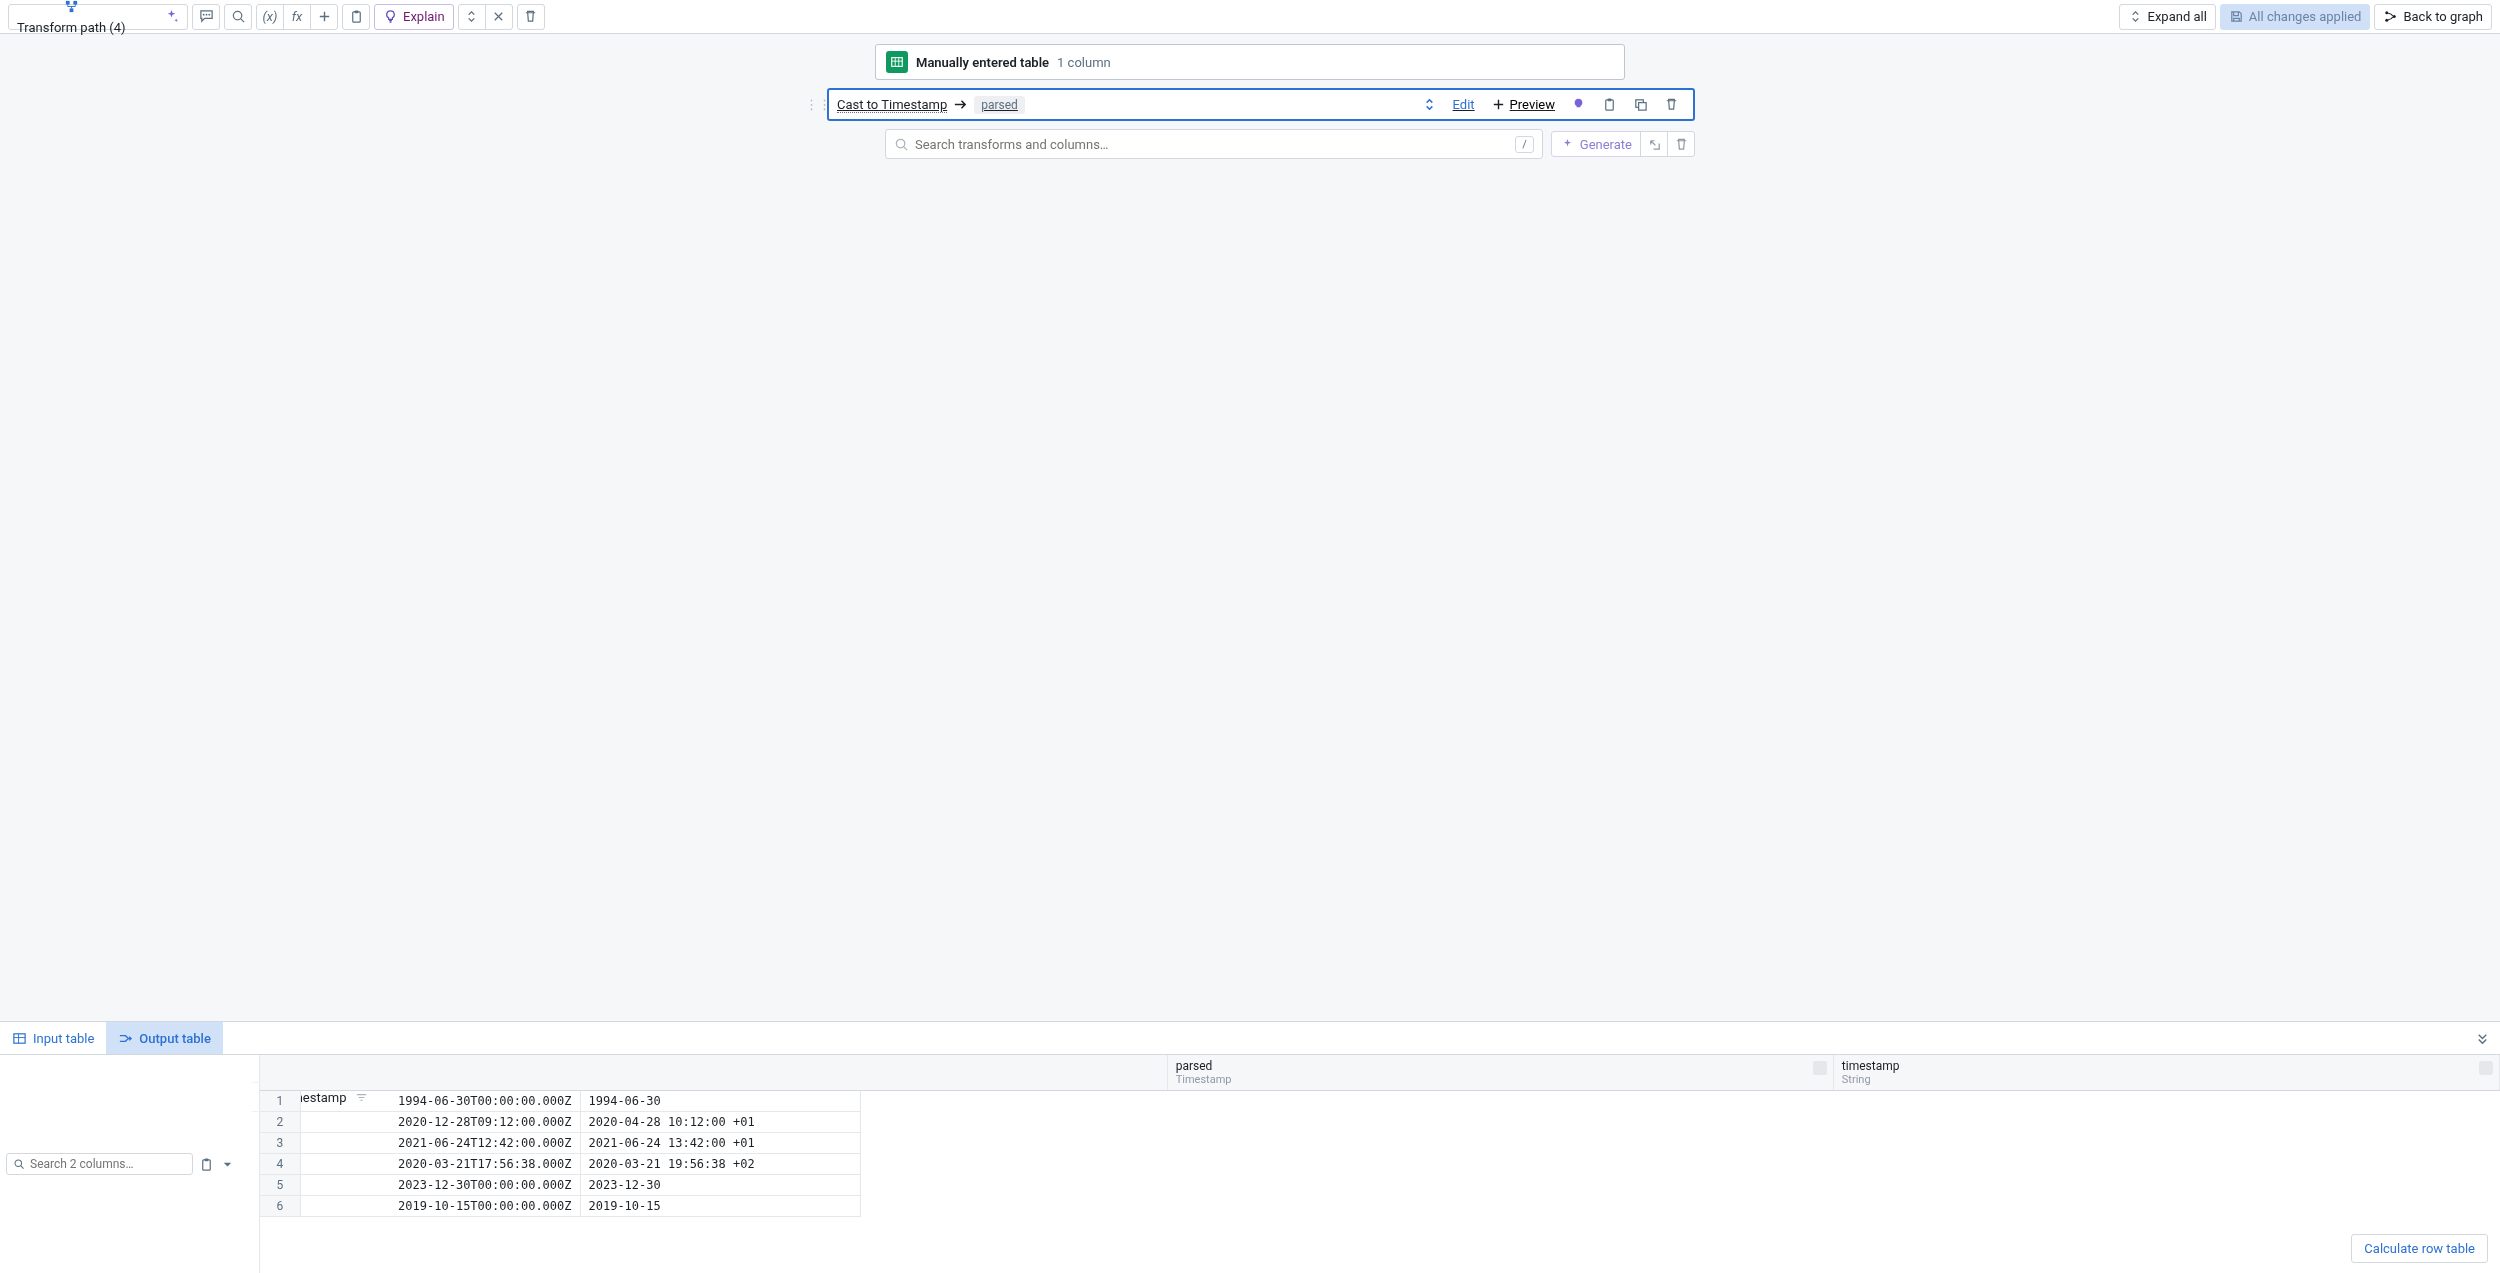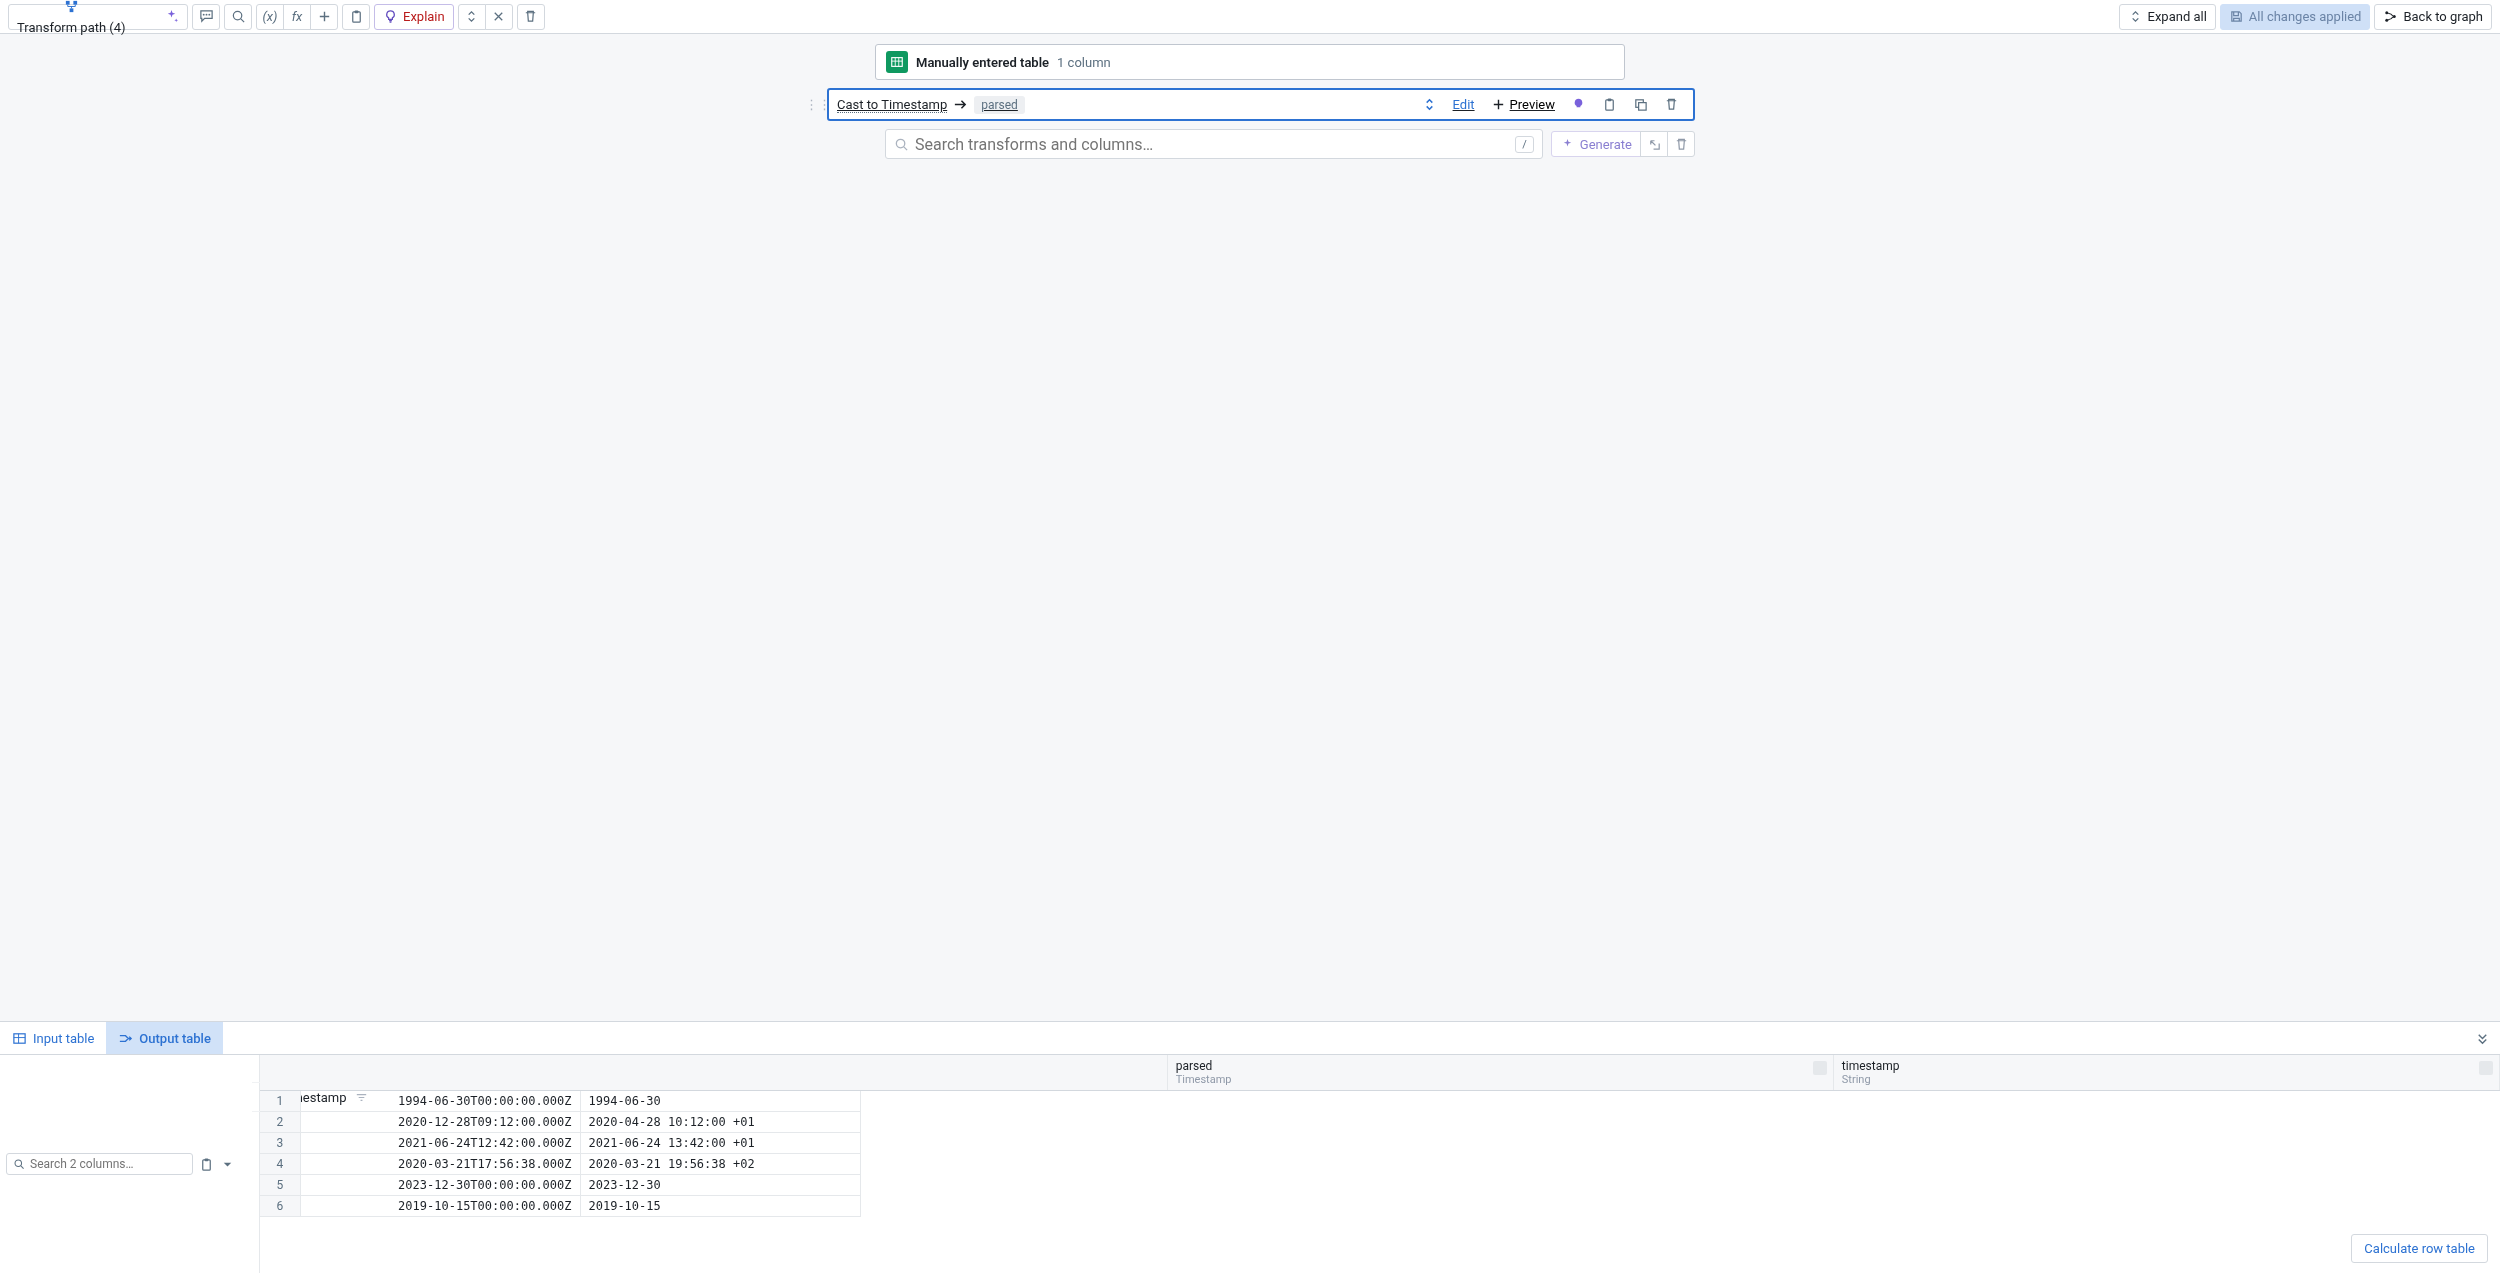--- a/index.html
+++ b/index.html
@@ -7,21 +7,21 @@
 
 
 .toolbar-top { display: flex; align-items: center; padding: 4px 8px; background: #fff; border-bottom: 1px solid #d3d8de; gap: 4px; height: 34px; }
 .btn { display: inline-flex; align-items: center; gap: 5px; padding: 4px 8px; border: 1px solid #d3d8de; border-radius: 3px; background: #fff; cursor: pointer; font-size: 13px; color: #1c2127; height: 26px; }
 .btn-icon { width: 28px; justify-content: center; padding: 0; }
 .btn-group { display: flex; }
 .btn-group .btn { border-radius: 0; margin-left: -1px; }
 .btn-group .btn:first-child { border-radius: 3px 0 0 3px; margin-left: 0; }
 .btn-group .btn:last-child { border-radius: 0 3px 3px 0; }
 .btn-title { min-width: 180px; justify-content: space-between; }
-.btn-explain { color: #b91c1c; border-color: #c5bde8; }
+.btn-explain { color: #701a75; border-color: #c5bde8; }
 .btn-saved { background: #cfe0f7; border-color: #cfe0f7; color: #6b84a6; }
 .btn-saved svg { stroke: #6b84a6; fill: #6b84a6; }
 .spacer { flex: 1; }
 .dotted-underline { border-bottom: 1px dotted #5c7080; }
 
 
 .canvas { flex: 1; overflow: auto; padding: 10px 0; display: flex; flex-direction: column; align-items: center; gap: 8px; }
 
 .node-block { display: flex; align-items: center; gap: 8px; }
 .node { display: flex; align-items: center; gap: 8px; background: #fff; border: 1px solid #c0c6cf; border-radius: 3px; padding: 6px 10px; }
@@ -31,21 +31,21 @@
 .node-selected .tag { background: #edeff2; border-radius: 3px; padding: 2px 7px; font-size: 12px; color: #5c7080; }
 .node-icon-box { width: 22px; height: 22px; border-radius: 3px; display: inline-flex; align-items: center; justify-content: center; }
 .node-icon-green { background: #0f9960; color: #fff; }
 .node-actions { display: flex; align-items: center; gap: 4px; margin-left: auto; }
 .node-actions .btn-flat { display:inline-flex; align-items:center; gap:4px; padding: 3px 6px; border: none; background: none; cursor: pointer; font-size: 13px; }
 .node-actions .btn-flat.blue { color: #2d72d2; }
 .drag-handle { color: #abb3bf; cursor: grab; width:14px; text-align:center; }
 
 .search-row { display: flex; align-items: center; gap: 8px; width: 810px; margin-left: 80px; }
 .search-box { flex: 1; display: flex; align-items: center; background: #fff; border: 1px solid #d3d8de; border-radius: 3px; padding: 4px 8px; gap: 6px; height: 30px; }
-.search-box input { border: none; outline: none; flex: 1; font-size: 16px; }
+.search-box input { border: none; outline: none; flex: 1; font-size: 13px; }
 .kbd { border: 1px solid #d3d8de; border-radius: 3px; padding: 1px 6px; font-size: 11px; color: #5c7080; }
 .btn-gen { color: #8a7fd1; border-color: #d8d4ee; padding: 4px 8px; }
 
 
 .bottom-tabs { display: flex; align-items: center; background: #fff; border-top: 1px solid #d3d8de; border-bottom: 1px solid #d3d8de; height: 34px; }
 .tab { display: flex; align-items: center; gap: 6px; padding: 0 12px; height: 100%; cursor: pointer; font-size: 13px; }
 .tab-input { color: #2d72d2; }
 .tab-output { background: #d1e2f8; color: #2d72d2; font-weight: 500; }
 .tab-collapse { margin-left: auto; padding: 0 10px; cursor: pointer; color: #5c7080; }
 

